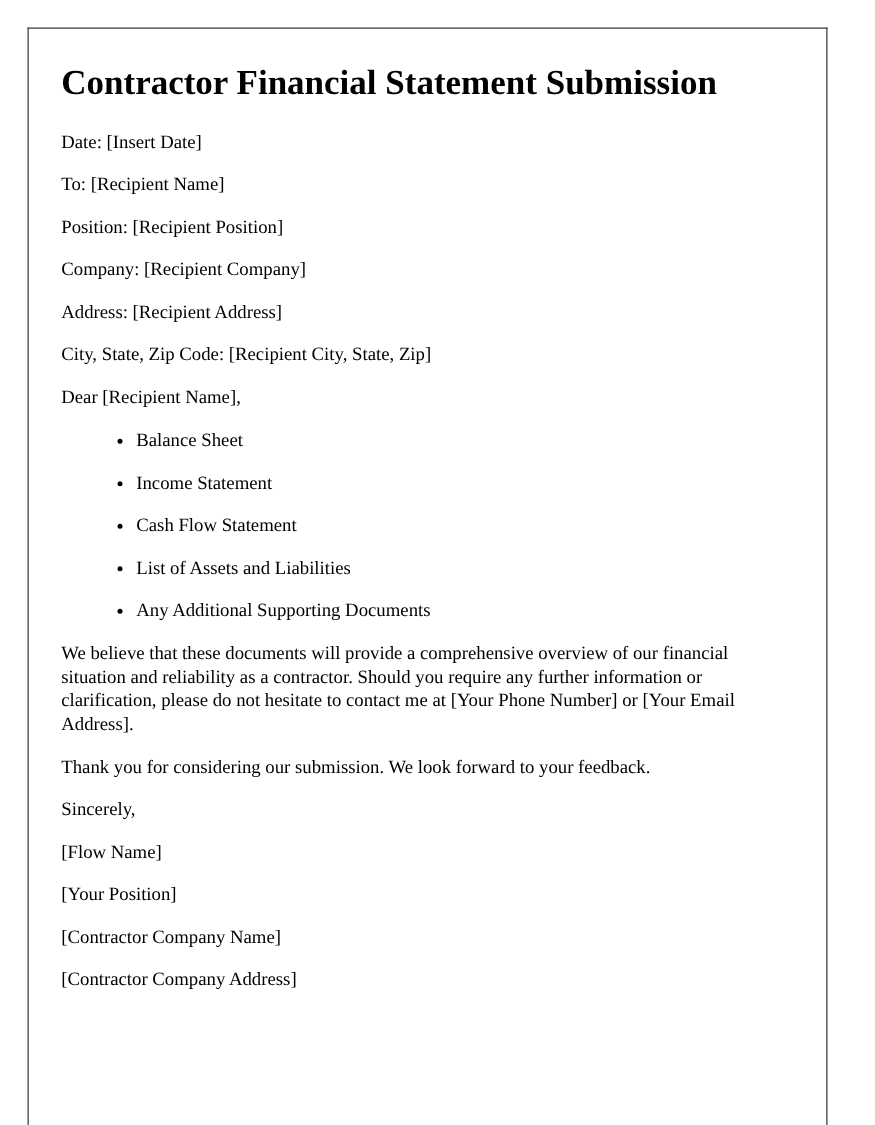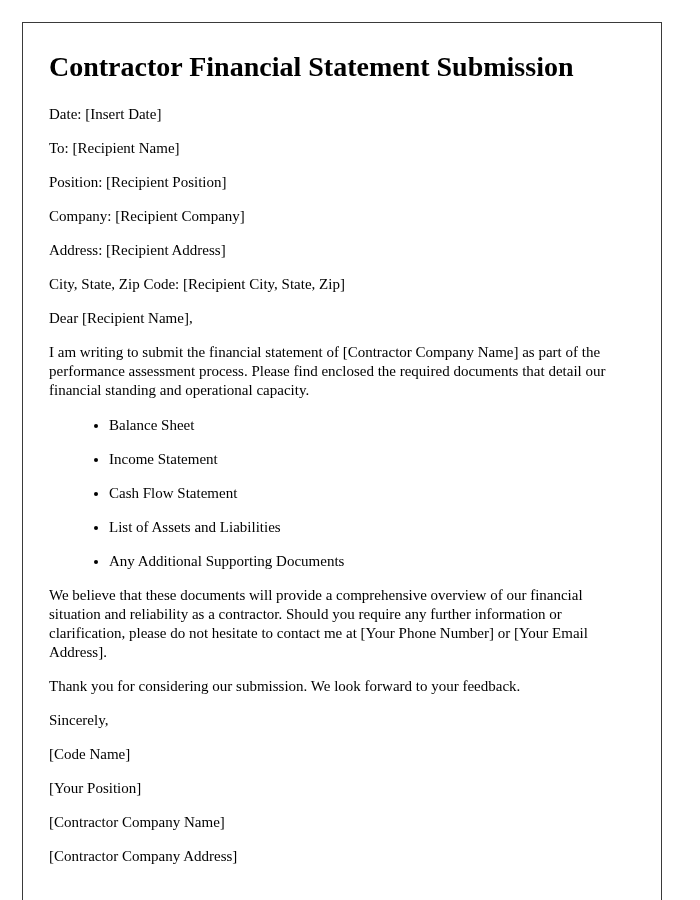--- a/index.html
+++ b/index.html
@@ -100,36 +100,35 @@
 
     <p class="meta-line">Date: [Insert Date]</p>
     <p class="meta-line">To: [Recipient Name]</p>
     <p class="meta-line">Position: [Recipient Position]</p>
     <p class="meta-line">Company: [Recipient Company]</p>
     <p class="meta-line">Address: [Recipient Address]</p>
     <p class="meta-line">City, State, Zip Code: [Recipient City, State, Zip]</p>
 
     <p class="salutation">Dear [Recipient Name],</p>
 
-    <p class="body-para">I am writing to submit the financial statement of [Contractor Company Name] as part of the performance assessment process. Please find enclosed the required documents that detail our financial standing and operational capacity.</p>
 
 
     <ul class="enclosure-list">
       <li>Balance Sheet</li>
       <li>Income Statement</li>
       <li>Cash Flow Statement</li>
       <li>List of Assets and Liabilities</li>
       <li>Any Additional Supporting Documents</li>
     </ul>
 
     <p class="body-para">We believe that these documents will provide a comprehensive overview of our financial situation and reliability as a contractor. Should you require any further information or clarification, please do not hesitate to contact me at [Your Phone Number] or [Your Email Address].</p>
 
     <p class="body-para">Thank you for considering our submission. We look forward to your feedback.</p>
 
     <p class="sig-line">Sincerely,</p>
 
-    <p class="sig-line">[Code Name]</p>
+    <p class="sig-line">[Flow Name]</p>
     <p class="sig-line">[Your Position]</p>
     <p class="sig-line">[Contractor Company Name]</p>
     <p class="sig-line">[Contractor Company Address]</p>
 
   </div>
 </div>
 
 </body></html>

